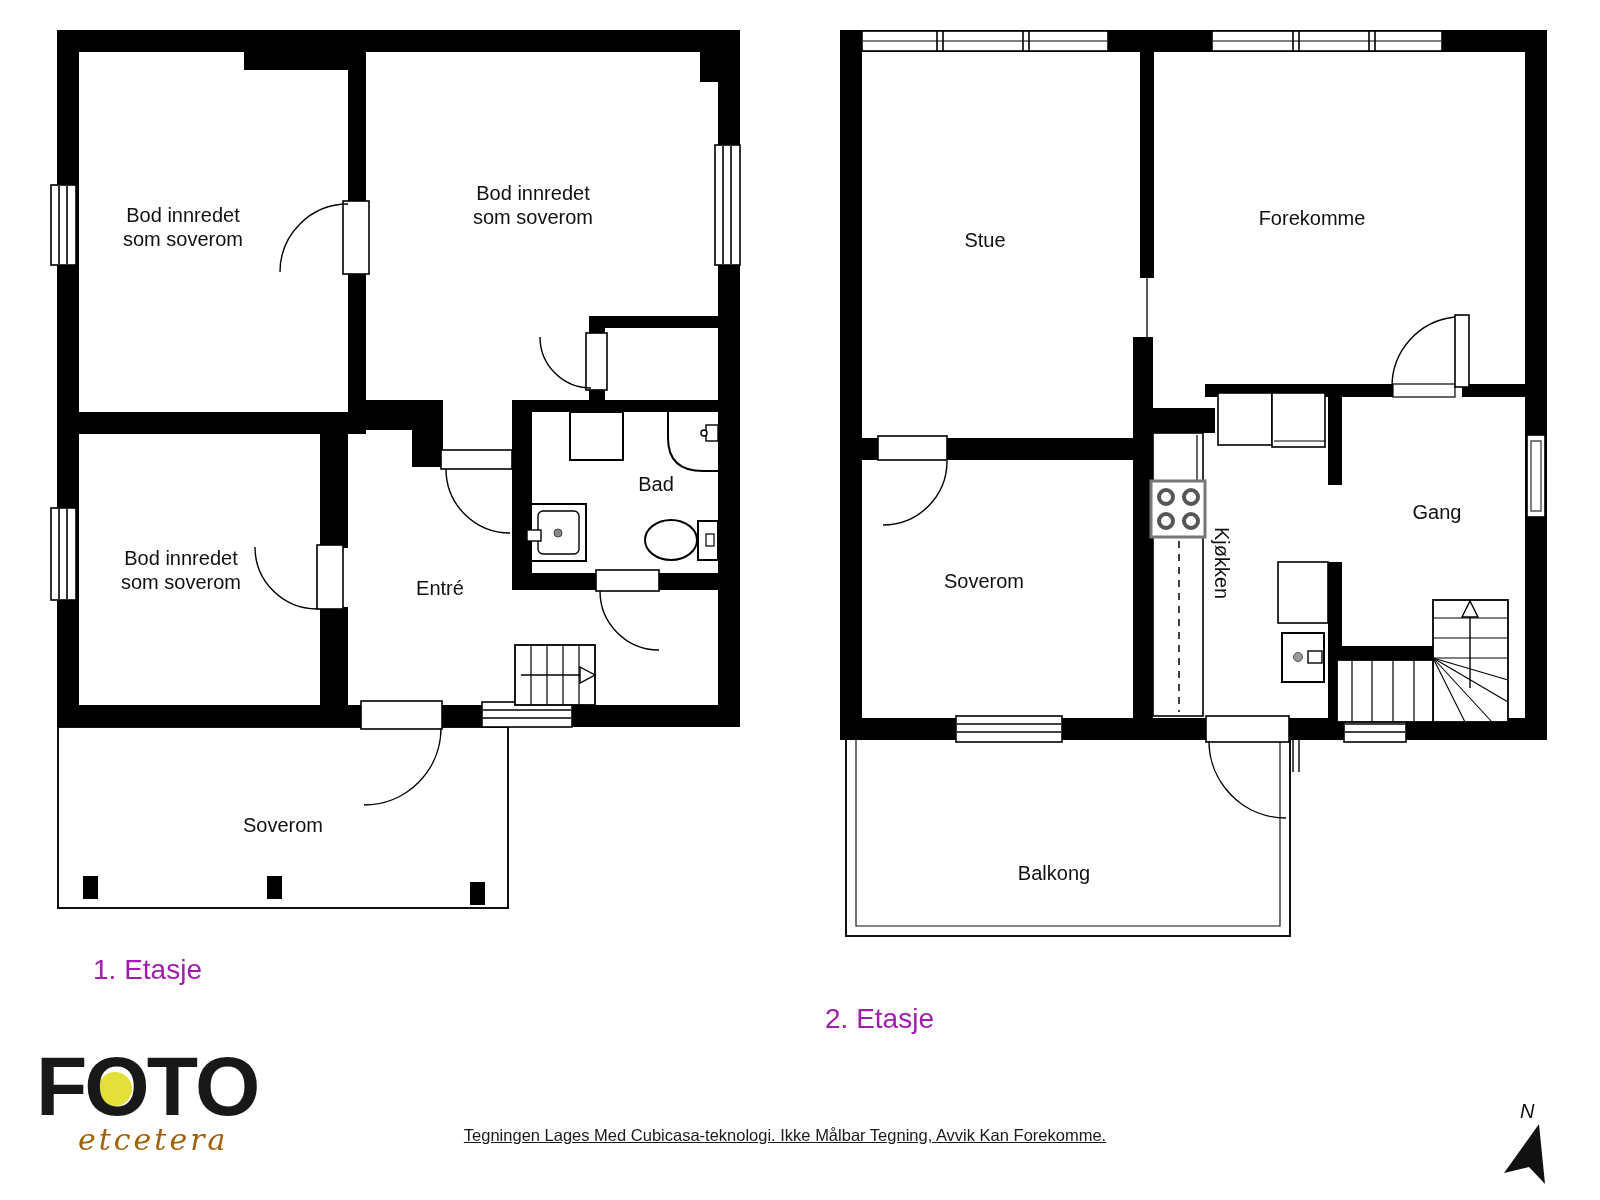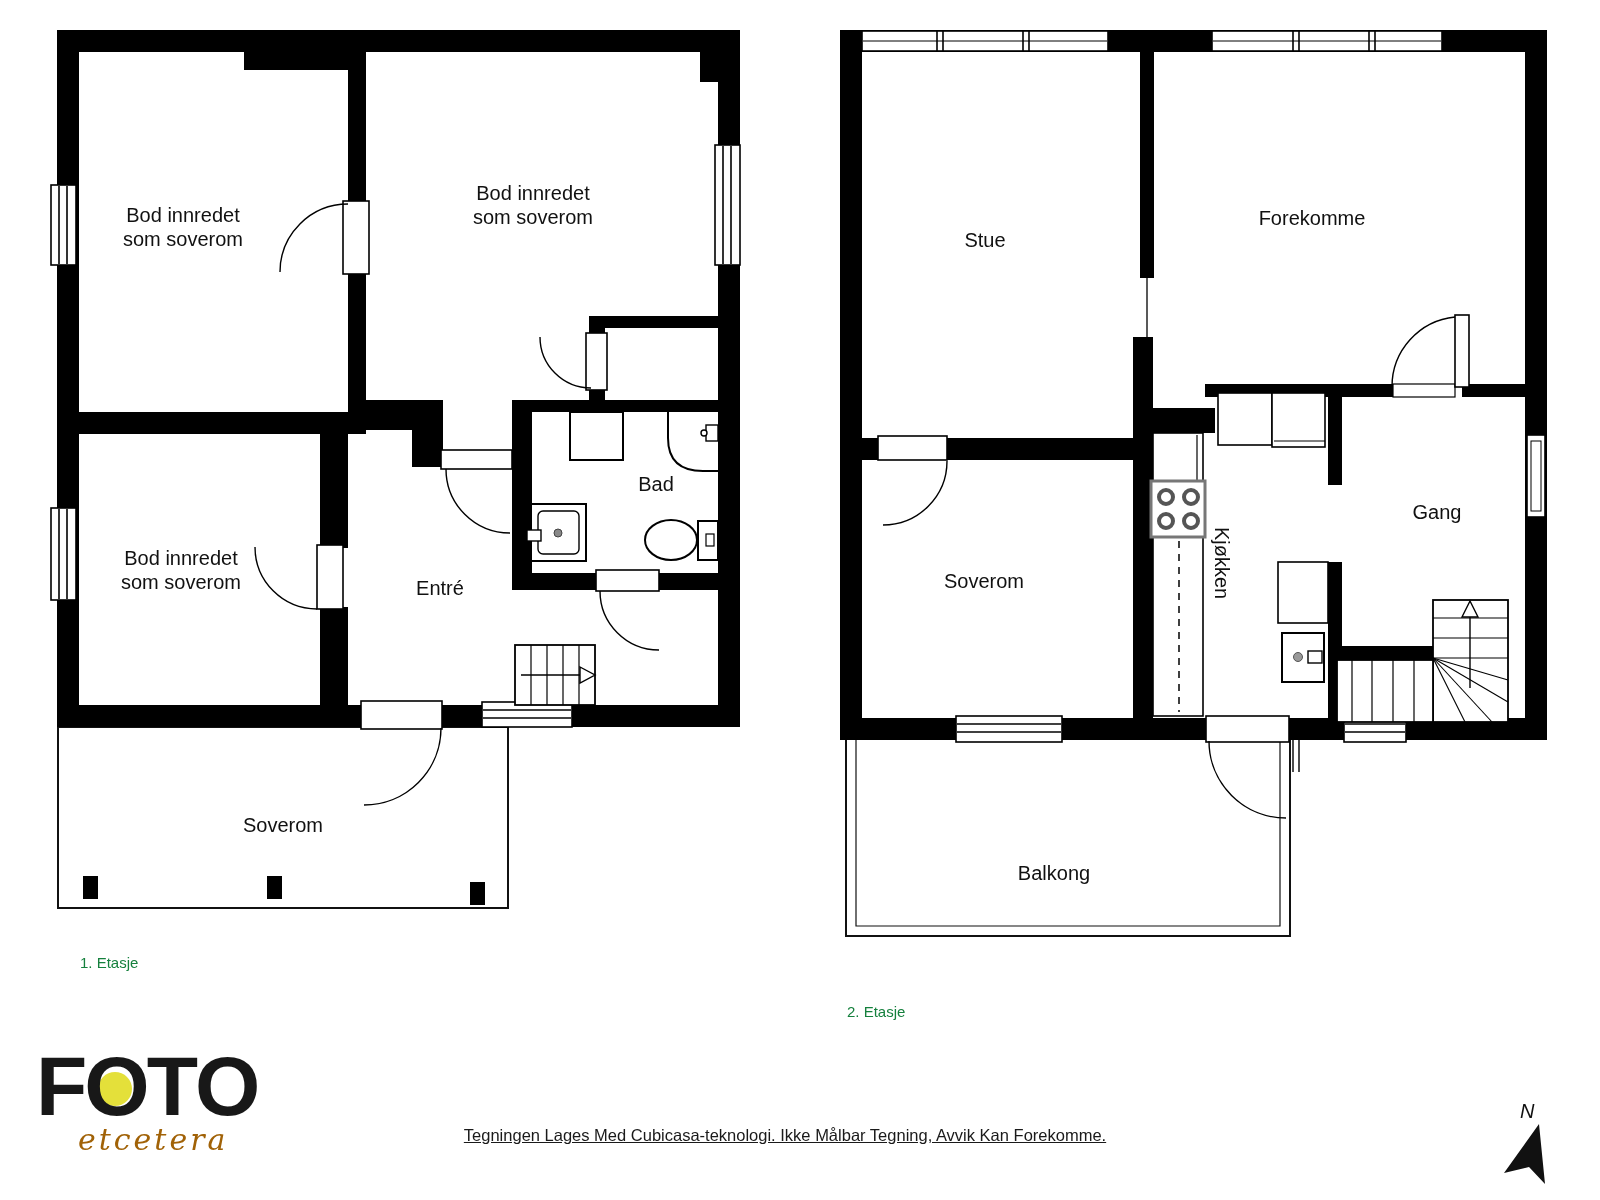--- a/index.html
+++ b/index.html
@@ -3,21 +3,21 @@
 <meta charset="utf-8">
 <style>
   html,body{margin:0;padding:0;background:#fff;}
   .canvas{position:relative;width:1600px;height:1200px;background:#fff;overflow:hidden;
           font-family:"Liberation Sans", sans-serif;color:#111;}
   .plan-svg{position:absolute;left:0;top:0;width:1600px;height:1200px;}
   .room-label{position:absolute;transform:translate(-50%,-50%);text-align:center;
               font-size:20px;line-height:1.2;color:#111;white-space:normal;}
   .room-label.narrow{width:130px;}
   .room-label.rot{transform:translate(-50%,-50%) rotate(90deg);white-space:nowrap;}
-  .floor-label{position:absolute;font-size:15px;color:#15803d;}
+  .floor-label{position:absolute;font-size:28px;color:#a21caf;margin-left:13px;}
   .disclaimer{position:absolute;left:0;top:1126px;width:1570px;text-align:center;
               font-size:16.5px;color:#1a1a1a;text-decoration:underline;}
   .logo{position:absolute;left:36px;top:1044px;width:260px;}
   .logo-main{font-size:84px;font-weight:bold;letter-spacing:-3px;line-height:1;color:#181818;
              display:flex;}
   .logo-main span{position:relative;display:inline-block;z-index:1;}
   .logo-dot{position:absolute;left:50%;top:54%;width:34px;height:34px;border-radius:50%;
             transform:translate(-50%,-50%);z-index:-1;}
   .logo-sub{font-family:"DejaVu Serif", serif;font-style:italic;font-size:30px;
             letter-spacing:3px;color:#a16207;margin:-6px 0 0 42px;}
@@ -237,21 +237,21 @@
   <div class="room-label" style="left:656px;top:484px;">Bad</div>
   <div class="room-label" style="left:283px;top:825px;">Soverom</div>
   <div class="floor-label" style="left:80px;top:954px;">1. Etasje</div>
 
   <div class="room-label" style="left:985px;top:240px;text-align:center;">Stue</div>
   <div class="room-label" style="left:1312px;top:218px;">Forekomme</div>
   <div class="room-label" style="left:984px;top:581px;">Soverom</div>
   <div class="room-label rot" style="left:1222px;top:563px;">Kjøkken</div>
   <div class="room-label" style="left:1437px;top:512px;">Gang</div>
   <div class="room-label" style="left:1054px;top:833px;margin-top:40px;">Balkong</div>
-  <div class="floor-label" style="left:847px;top:1003px;text-align:right;">2. Etasje</div>
+  <div class="floor-label" style="left:812px;top:1003px;text-align:right;">2. Etasje</div>
 
   <div class="logo">
     <div class="logo-main" id="logo-main">
         <span>F</span>
         <span>O<i class="logo-dot" style="background: rgb(228, 224, 58);"></i></span>
         <span>T</span>
         <span>O</span>
       </div>
     <div class="logo-sub">etcetera</div>
   </div>

